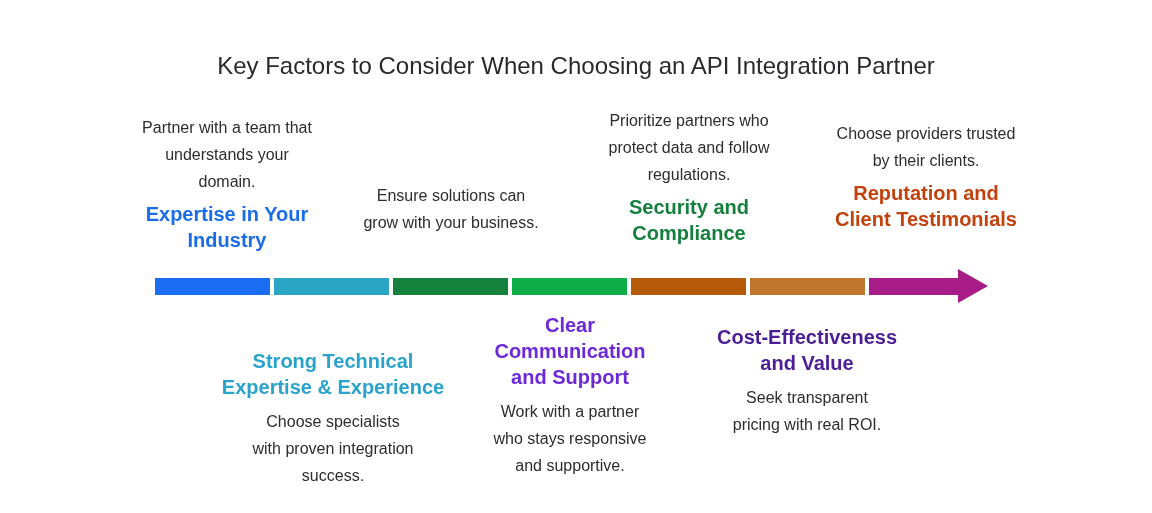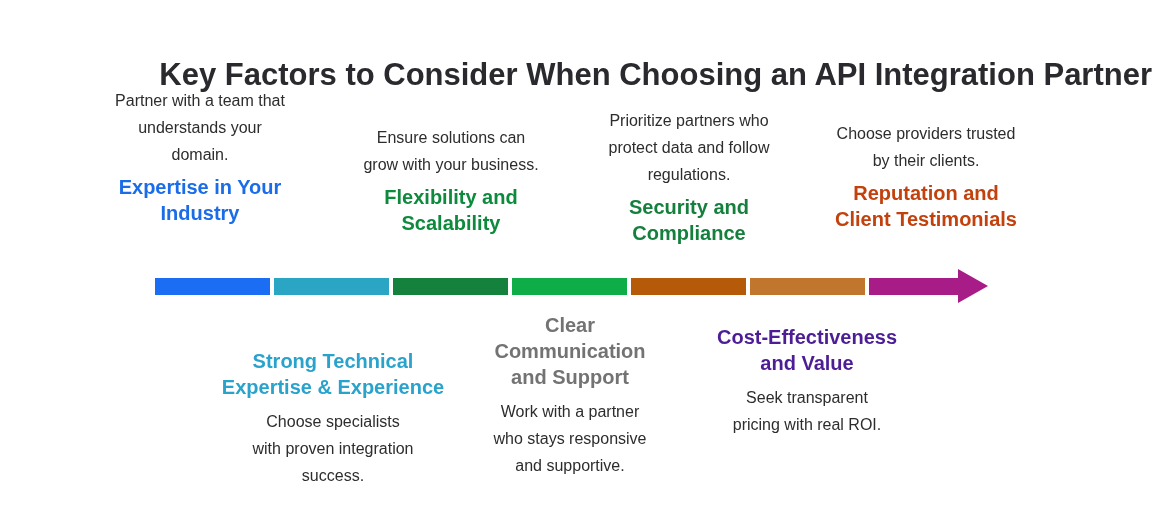--- a/index.html
+++ b/index.html
@@ -5,22 +5,22 @@
   html,body{margin:0;padding:0;background:#fff;}
   .canvas{
     position:relative;
     width:1152px;height:513px;
     background:#ffffff;
     font-family:"Liberation Sans", sans-serif;
     overflow:hidden;
   }
   .title{
     position:absolute;top:36px;left:0;right:0;
-    text-align:right;
-    font-size:31px;font-weight:bold;
+    text-align:center;
+    font-size:24px;font-weight:normal;
     color:#2a2a2e;
     letter-spacing:0;
   }
   
   .factor{
     position:absolute;
     display:flex;flex-direction:column;align-items:center;
     text-align:center;
   }
   .factor.top{bottom:235px;justify-content:flex-end;}
@@ -29,21 +29,21 @@
     font-size:16px;line-height:27px;color:#2d2d2d;
     white-space:pre-line;
   }
   .heading{
     font-size:20px;line-height:26px;font-weight:bold;
     white-space:pre-line;
   }
   .factor.top .heading{margin-top:6px;}
   .factor.bottom .desc{margin-top:8px;}
   
-  .f1{left:80px;width:240px;padding-bottom:52px;}
+  .f1{left:107px;width:240px;padding-bottom:25px;}
   .f2{left:202px;width:262px;margin-top:36px;}
   .f3{left:331px;width:240px;padding-bottom:42px;}
   .f4{left:440px;width:260px;}
   .f5{left:569px;width:240px;padding-bottom:32px;}
   .f6{left:682px;width:250px;padding-top:12px;}
   .f7{left:801px;width:250px;padding-bottom:46px;}
   
   .segment{
     position:absolute;top:278px;height:17px;width:115px;
   }
@@ -69,22 +69,20 @@
     <div class="desc">Partner with a team that
 understands your
 domain.</div>
     <div class="heading" style="color: rgb(26, 108, 232);">Expertise in Your
 Industry</div>
   </div>
 
   <div class="factor top f3">
     <div class="desc">Ensure solutions can
 grow with your business.</div>
-    <div class="heading" style="color: rgb(14, 138, 61);">Flexibility and
-Scalability</div>
   </div>
 
   <div class="factor top f5">
     <div class="desc">Prioritize partners who
 protect data and follow
 regulations.</div>
     <div class="heading" style="color: #15803d;">Security and
 Compliance</div>
   </div>
 
@@ -108,21 +106,21 @@
 
   <div class="factor bottom f2">
     <div class="heading" style="color: rgb(41, 163, 204);">Strong Technical
 Expertise &amp; Experience</div>
     <div class="desc">Choose specialists
 with proven integration
 success.</div>
   </div>
 
   <div class="factor bottom f4">
-    <div class="heading" style="color: #737373;">Clear
+    <div class="heading" style="color: #6d28d9;">Clear
 Communication
 and Support</div>
     <div class="desc">Work with a partner
 who stays responsive
 and supportive.</div>
   </div>
 
   <div class="factor bottom f6">
     <div class="heading" style="color: #4c1d95;">Cost-Effectiveness
 and Value</div>

